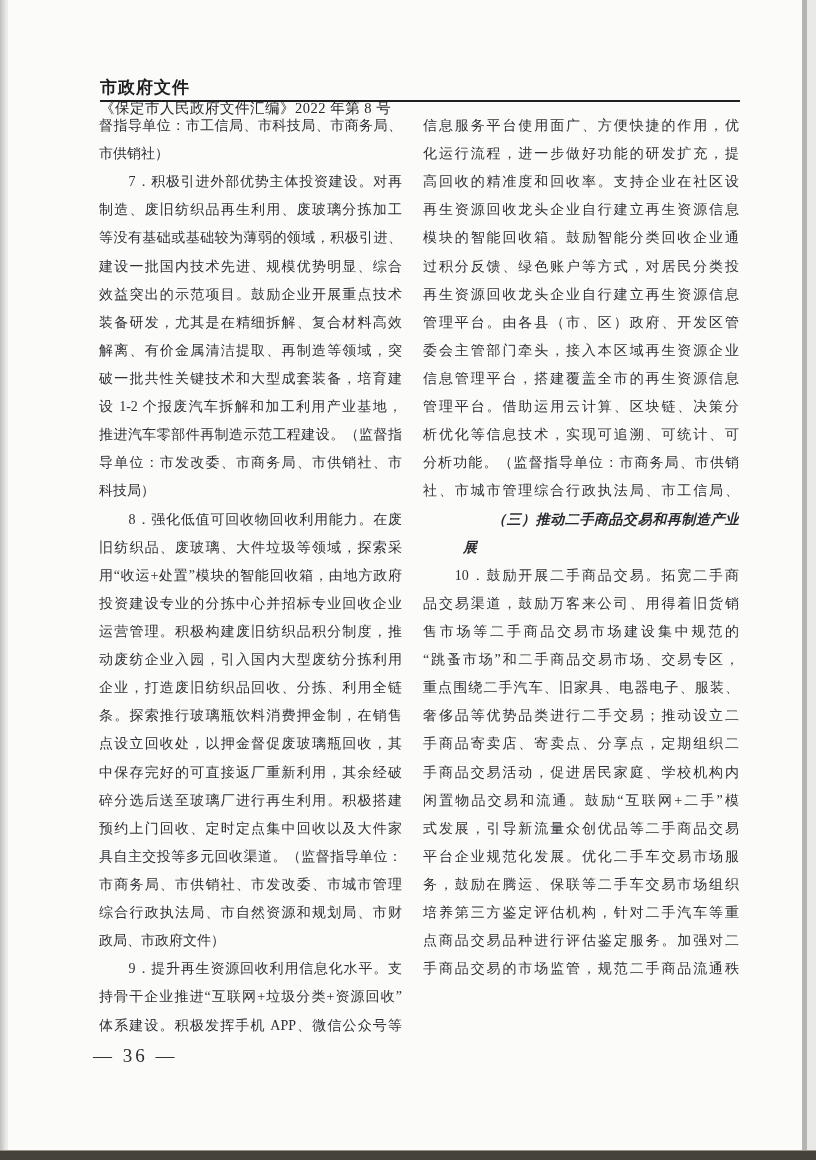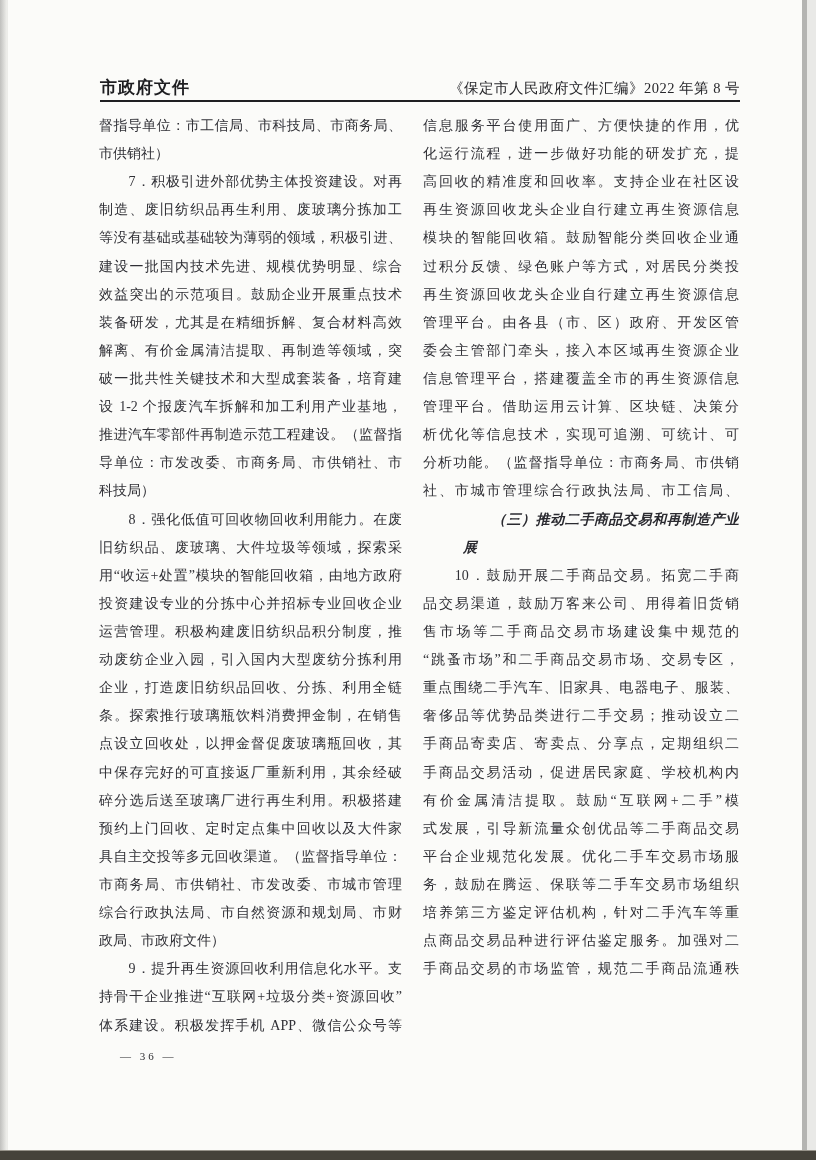--- a/index.html
+++ b/index.html
@@ -29,21 +29,21 @@
   }
   .edge-bottom {
     left: 0; top: 1150px; width: 816px; height: 10px;
     background: #45423a;
     border-top: 1px solid #97938a;
   }
 
   
   .header {
     position: absolute; left: 100px; top: 76px; width: 640px;
-    display: flex; justify-content: space-between; align-items: baseline;
+    display: flex; justify-content: space-between; align-items: baseline; flex-direction: column;
   }
   .doc-type {
     font-family: "Liberation Sans", "DejaVu Sans", sans-serif;
     font-weight: bold; font-size: 17px; color: #1d1d20;
     letter-spacing: 1px;
   }
   .source {
     font-size: 14.5px; color: #27272b; letter-spacing: 0.5px;
   }
   .rule {
@@ -67,22 +67,22 @@
   .line.fill { text-align-last: justify; }
   .line.heading {
     font-style: italic;
     font-weight: bold;
     color: #2a2a30;
     margin-left: 40px;
   }
 
   
   .footer {
-    position: absolute; left: 120px; top: 1044px;
-    font-size: 11px; letter-spacing: 3px; color: #2c2c30;
+    position: absolute; left: 93px; top: 1044px;
+    font-size: 19px; letter-spacing: 3px; color: #2c2c30;
     line-height: 24px;
   }
 </style>
 </head>
 <body>
 
 <div class="page">
   <div class="edge edge-left"></div>
   <div class="edge edge-right"></div>
   <div class="edge edge-far-right"></div>
@@ -147,21 +147,21 @@
       <div class="line fill heading">　　（三）推动二手商品交易和再制造产业发</div>
       <div class="line heading">展</div>
       <div class="line fill">　　10．鼓励开展二手商品交易。拓宽二手商</div>
       <div class="line fill">品交易渠道，鼓励万客来公司、用得着旧货销</div>
       <div class="line fill">售市场等二手商品交易市场建设集中规范的</div>
       <div class="line fill">“跳蚤市场”和二手商品交易市场、交易专区，</div>
       <div class="line fill">重点围绕二手汽车、旧家具、电器电子、服装、</div>
       <div class="line fill">奢侈品等优势品类进行二手交易；推动设立二</div>
       <div class="line fill">手商品寄卖店、寄卖点、分享点，定期组织二</div>
       <div class="line fill">手商品交易活动，促进居民家庭、学校机构内</div>
-      <div class="line fill">有价金属清洁提取。鼓励“互联网+二手”模</div>
+      <div class="line fill">闲置物品交易和流通。鼓励“互联网+二手”模</div>
       <div class="line fill">式发展，引导新流量众创优品等二手商品交易</div>
       <div class="line fill">平台企业规范化发展。优化二手车交易市场服</div>
       <div class="line fill">务，鼓励在腾运、保联等二手车交易市场组织</div>
       <div class="line fill">培养第三方鉴定评估机构，针对二手汽车等重</div>
       <div class="line fill">点商品交易品种进行评估鉴定服务。加强对二</div>
       <div class="line fill">手商品交易的市场监管，规范二手商品流通秩</div>
     </div>
 
   <div class="footer">— 36 —</div>
 </div>

